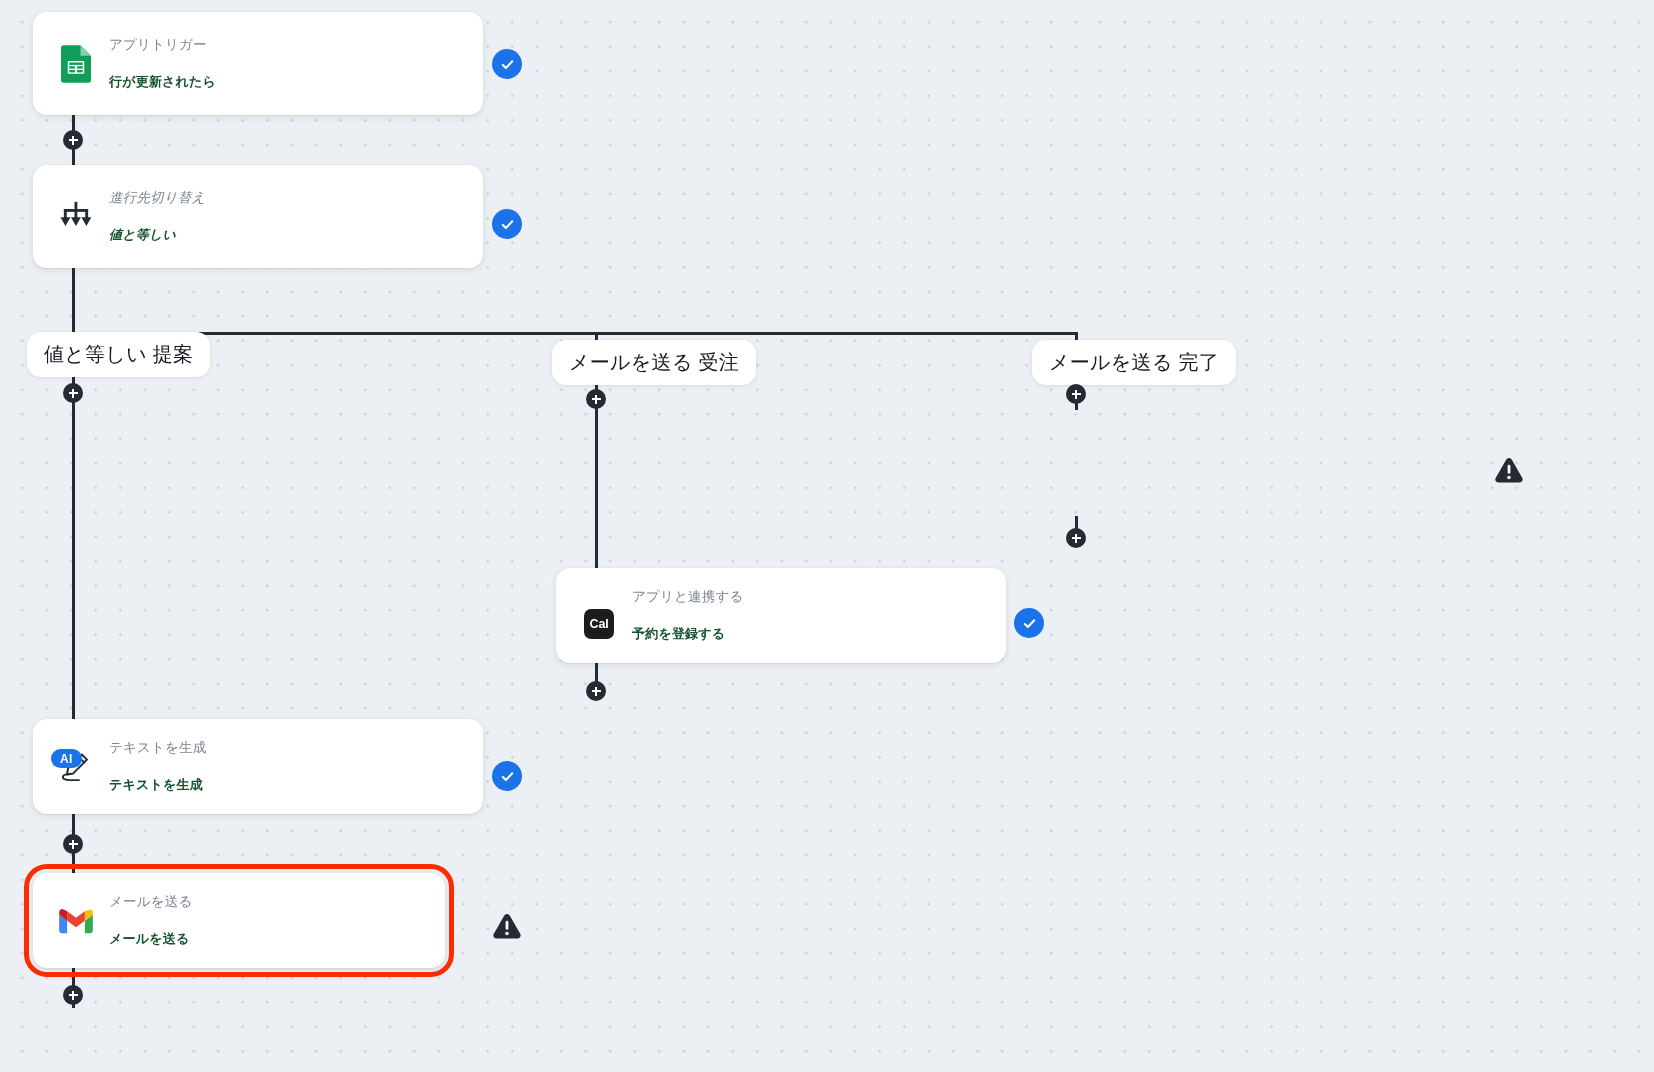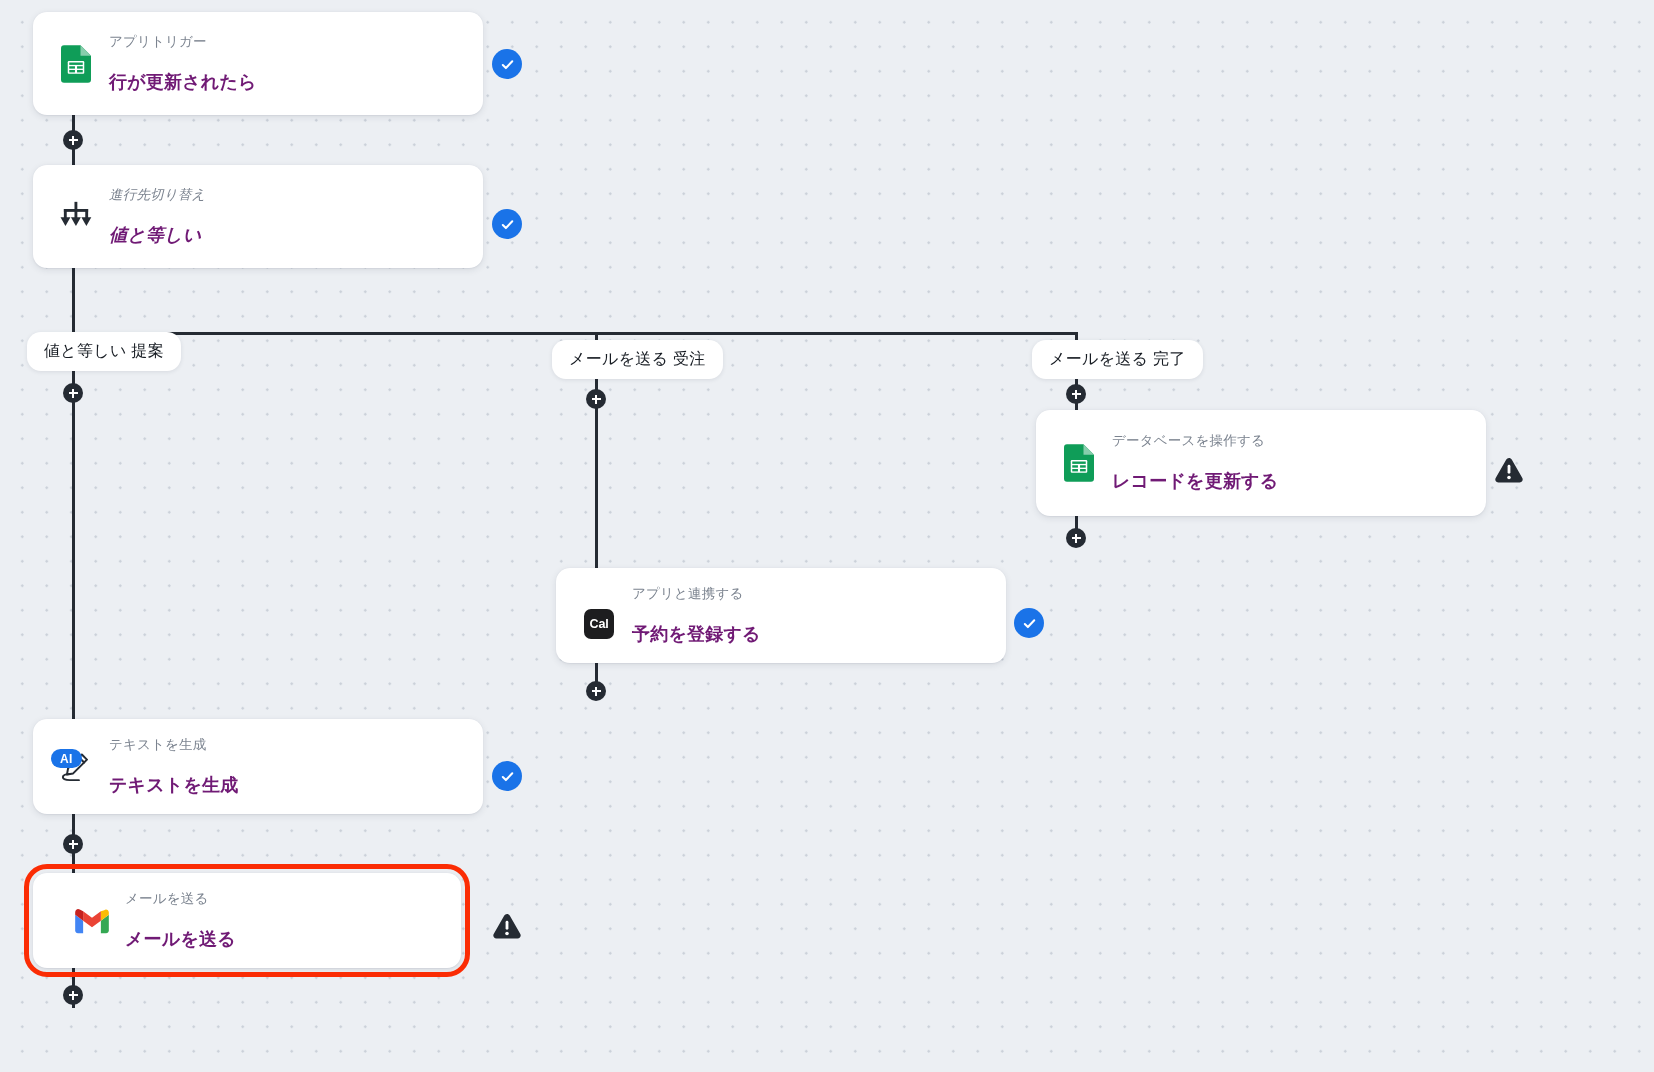--- a/index.html
+++ b/index.html
@@ -82,23 +82,23 @@
     justify-content: center;
     gap: 20px;
   }
   .node-sub {
     font-size: 13.5px;
     color: #7b838f;
     letter-spacing: 0.2px;
     line-height: 1.25;
   }
   .node-title {
-    font-size: 18px;
+    font-size: 13px;
     font-weight: bold;
-    color: #701a75;
+    color: #14532d;
     letter-spacing: 0.2px;
     line-height: 1.25;
   }
 
   
   .node.selected {
     outline: 5px solid #fb2c04;
     outline-offset: 4px;
   }
 
@@ -118,21 +118,21 @@
     z-index: 7;
     margin-top: 40px;
   }
 
   
   .branch-label {
     position: absolute;
     background: #ffffff;
     border-radius: 14px;
     padding: 9px 17px;
-    font-size: 16px;
+    font-size: 20px;
     color: #161b22;
     letter-spacing: 0.3px;
     white-space: nowrap;
     box-shadow: 0 1px 4px rgba(30,40,60,0.10);
     z-index: 5;
     cursor: pointer;
   }
 
   
   .status-icon {
@@ -255,38 +255,20 @@
       <svg width="17" height="17" viewBox="0 0 20 20">
         <path d="M4.5 10.6l3.6 3.6 7.5-8" stroke="#ffffff" stroke-width="2.4" fill="none" stroke-linecap="round" stroke-linejoin="round"></path>
       </svg>
     </div>
   </div>
 
   <div class="branch-label" style="left:27px; top:332px;">値と等しい 提案</div>
   <div class="branch-label" style="left:552px; top:340px;">メールを送る 受注</div>
   <div class="branch-label" style="left:1032px; top:340px;">メールを送る 完了</div>
 
-  <div class="node" style="left:1036px; top:410px; width:450px; height:106px;">
-    <div class="node-icon">
-      <svg class="sheets-icon" viewBox="0 0 40 50">
-        <path d="M4 0h22l14 14v32a4 4 0 0 1-4 4H4a4 4 0 0 1-4-4V4a4 4 0 0 1 4-4z" fill="#0f9d58"></path>
-        <path d="M26 0l14 14H26z" fill="#87ceac"></path>
-        <rect x="9" y="21" width="22" height="17" rx="1.5" fill="#ffffff"></rect>
-        <rect x="11" y="23" width="18" height="3.2" fill="#0f9d58"></rect>
-        <rect x="11" y="28" width="7.6" height="3.2" fill="#0f9d58"></rect>
-        <rect x="21.4" y="28" width="7.6" height="3.2" fill="#0f9d58"></rect>
-        <rect x="11" y="33" width="7.6" height="3.2" fill="#0f9d58"></rect>
-        <rect x="21.4" y="33" width="7.6" height="3.2" fill="#0f9d58"></rect>
-      </svg>
-    </div>
-    <div class="node-text">
-      <div class="node-sub">データベースを操作する</div>
-      <div class="node-title">レコードを更新する</div>
-    </div>
-  </div>
   <div class="status-icon" style="left:1494px; top:455px;">
     <svg class="warn-icon" viewBox="0 0 32 32">
       <path d="M16 3.2c1.2 0 2.3.64 2.9 1.7l11.3 19.6c1.2 2.1-.3 4.7-2.9 4.7H4.7c-2.6 0-4.1-2.6-2.9-4.7L13.1 4.9A3.3 3.3 0 0 1 16 3.2z" fill="#252b33"></path>
       <rect x="14.5" y="10.5" width="3" height="9.5" rx="1.5" fill="#ffffff"></rect>
       <circle cx="16" cy="24" r="1.9" fill="#ffffff"></circle>
     </svg>
   </div>
 
   <div class="node" style="left:556px; top:568px; width:450px; height:95px;">
     <div class="node-icon">
@@ -320,21 +302,21 @@
     </div>
   </div>
   <div class="status-icon" style="left:492px; top:761px;">
     <div class="check-circle">
       <svg width="17" height="17" viewBox="0 0 20 20">
         <path d="M4.5 10.6l3.6 3.6 7.5-8" stroke="#ffffff" stroke-width="2.4" fill="none" stroke-linecap="round" stroke-linejoin="round"></path>
       </svg>
     </div>
   </div>
 
-  <div class="node selected" style="left:33px; top:873px; width:412px; height:95px;padding-left:16px;">
+  <div class="node selected" style="left:33px; top:873px; width:412px; height:95px;">
     <div class="node-icon">
       <svg class="gmail-icon" viewBox="0 0 44 34">
         <path d="M3.6 33h6.8V16.6L0 8.9v20.5C0 31.4 1.6 33 3.6 33z" fill="#4285f4"></path>
         <path d="M33.6 33h6.8c2 0 3.6-1.6 3.6-3.6V8.9l-10.4 7.7z" fill="#34a853"></path>
         <path d="M33.6 4.2v12.4L44 8.9V5.9c0-3.1-3.5-4.9-6-3L33.6 4.2z" fill="#fbbc04"></path>
         <path d="M10.4 16.6V4.2L22 12.9l11.6-8.7v12.4L22 25.3z" fill="#ea4335"></path>
         <path d="M0 5.9v3l10.4 7.7V4.2L6 1.9C3.5 0.1 0 1.9 0 5.9z" fill="#c5221f"></path>
       </svg>
     </div>
     <div class="node-text">

